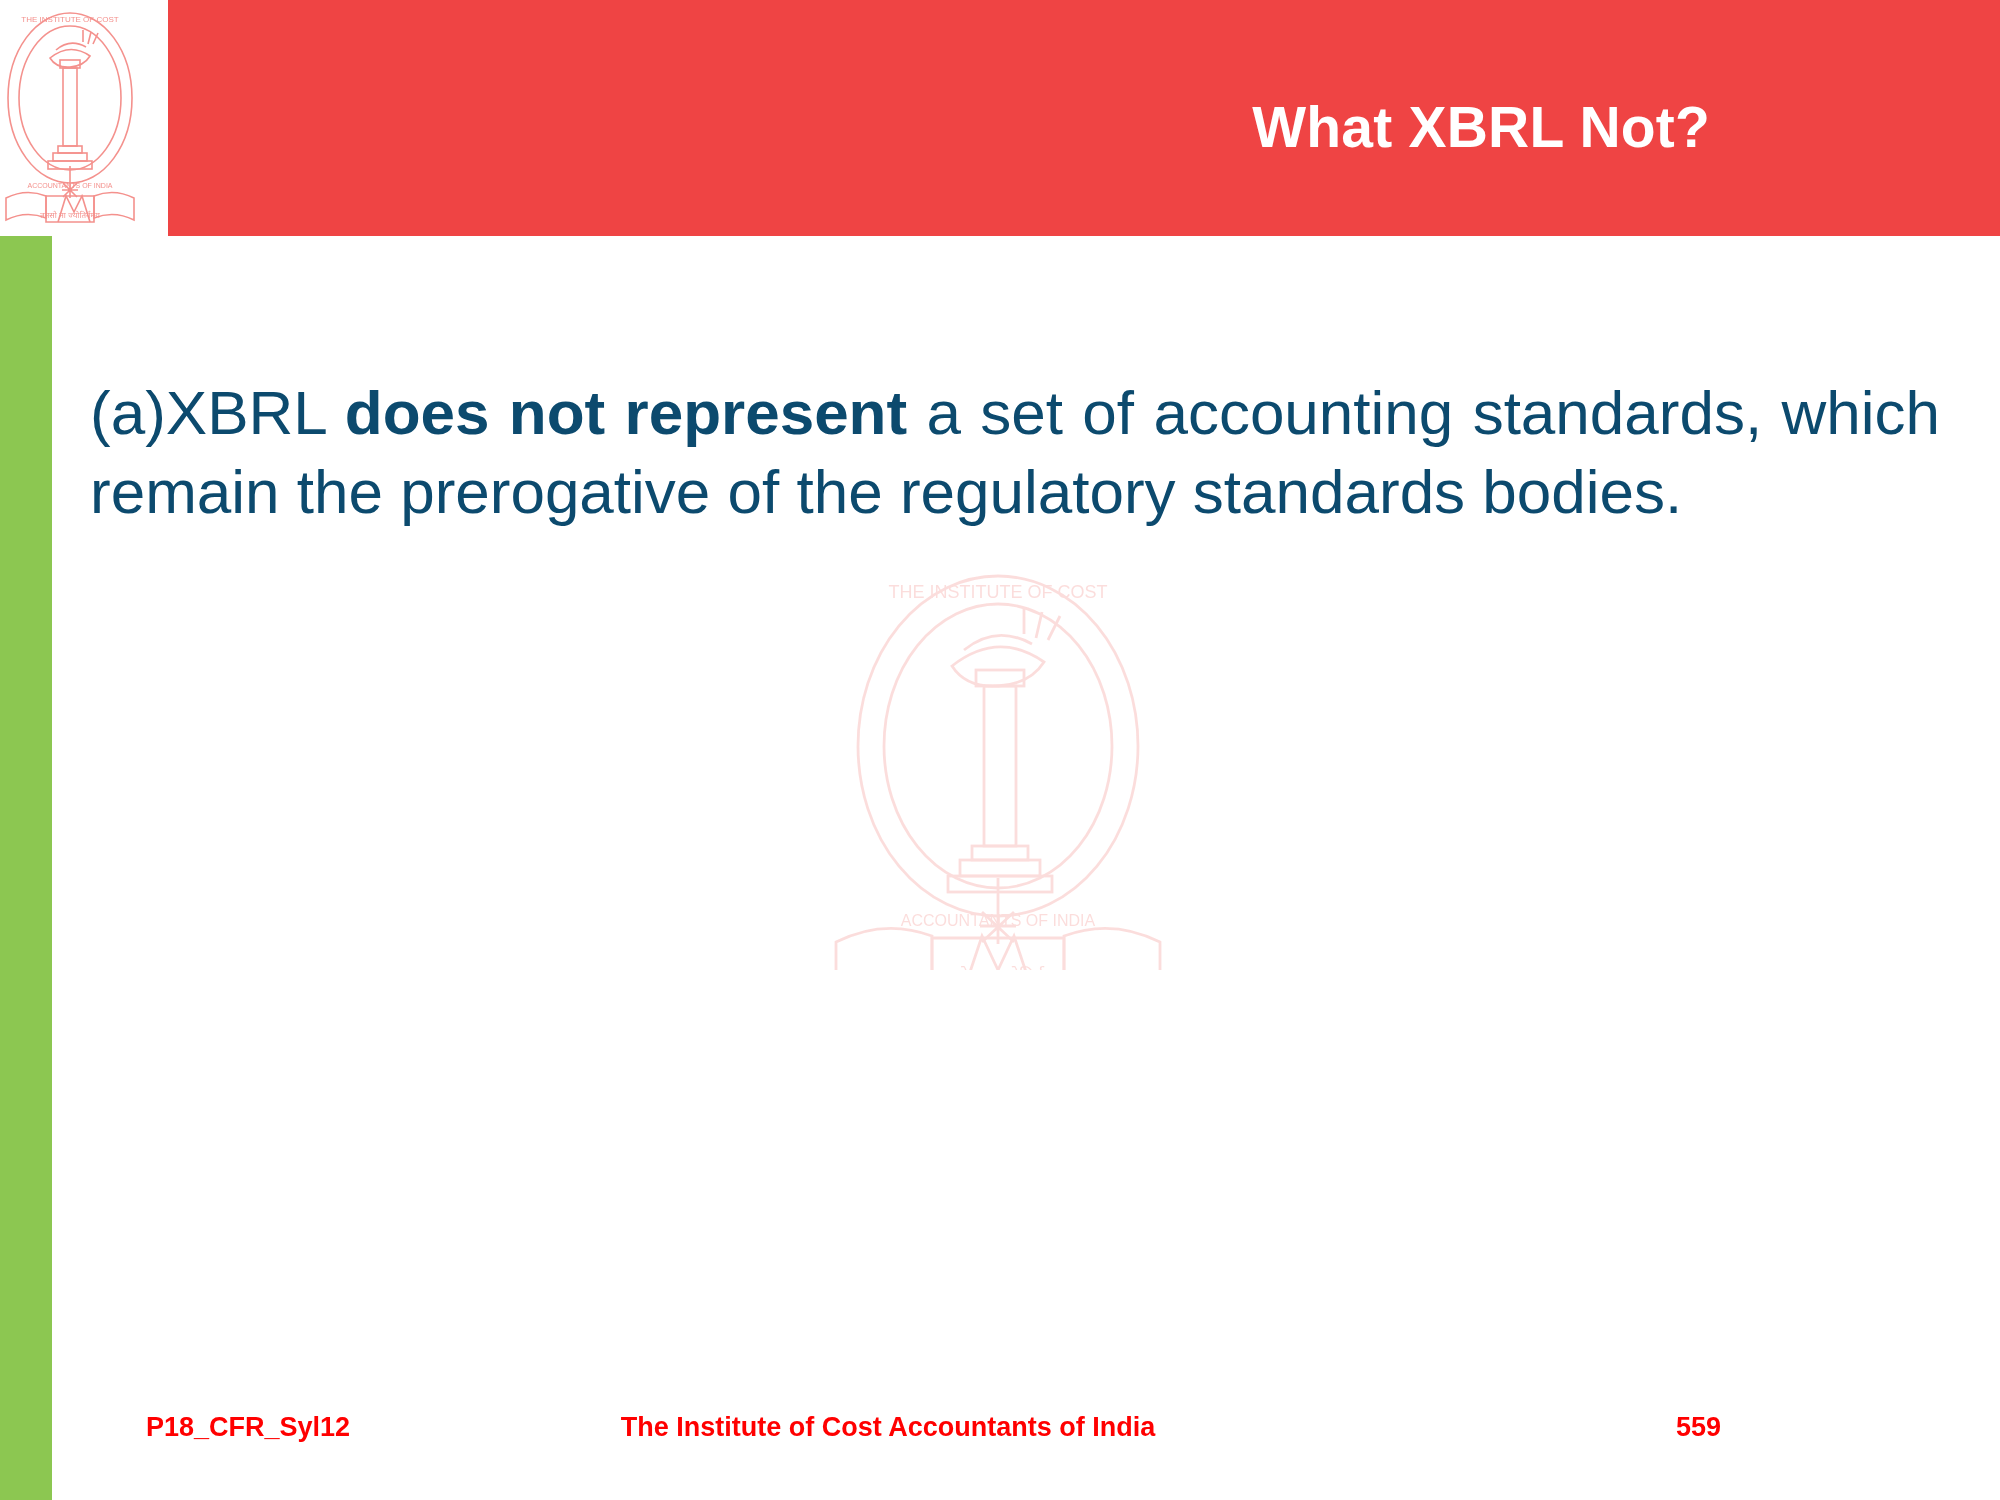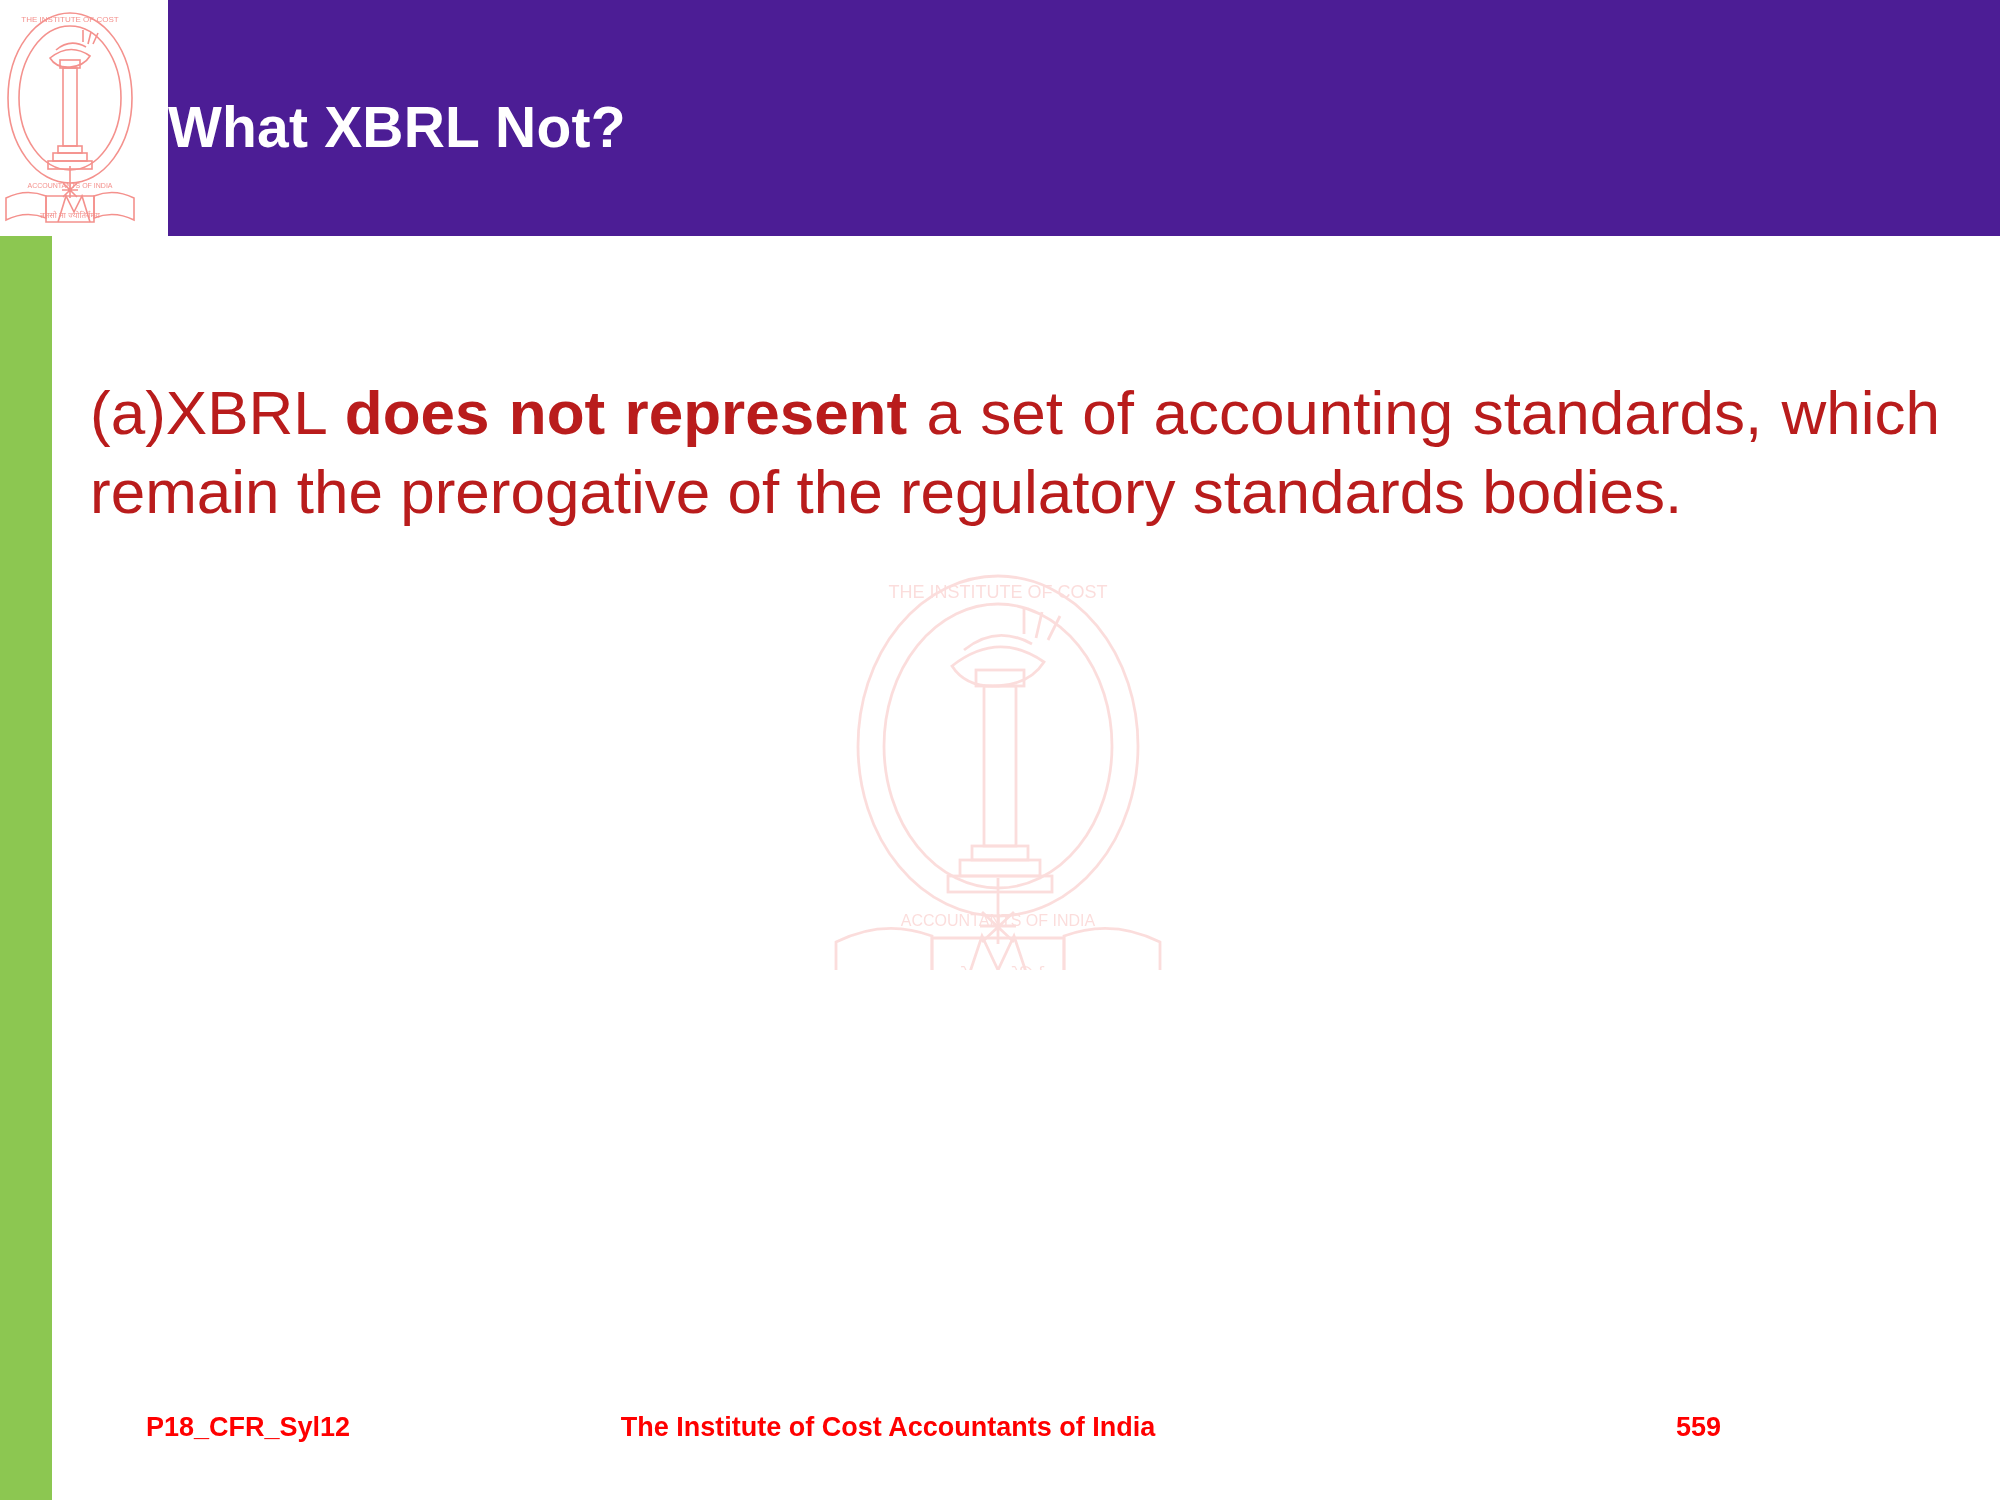--- a/index.html
+++ b/index.html
@@ -15,24 +15,24 @@
     font-family: "Liberation Sans", sans-serif;
   }
 
   
   .title-bar {
     position: absolute;
     left: 168px;
     top: 0;
     width: 1832px;
     height: 236px;
-    background: #4c1d95;
+    background: #ef4444;
     display: flex;
     align-items: center;
-    justify-content: flex-start;
+    justify-content: flex-end;
   }
   .title-text {
     color: #ffffff;
     font-size: 57px;
     font-weight: bold;
     letter-spacing: 0.2px;
     text-align: center;
     margin-top: 18px;
     margin-right: 290px;
   }
@@ -71,21 +71,21 @@
   }
 
   
   .content {
     position: absolute;
     left: 90px;
     top: 312px;
     width: 1850px;
   }
   .para {
-    color: #b91c1c;
+    color: #0c4a6e;
     font-size: 62px;
     line-height: 1.27;
     text-align: justify;
     text-justify: inter-word;
     font-weight: 400;
   }
   .para.p1 { text-indent: 0; }
   .para.p2 { margin-top: 118px; padding-left: 68px; }
   .para b { font-weight: bold; }
 

